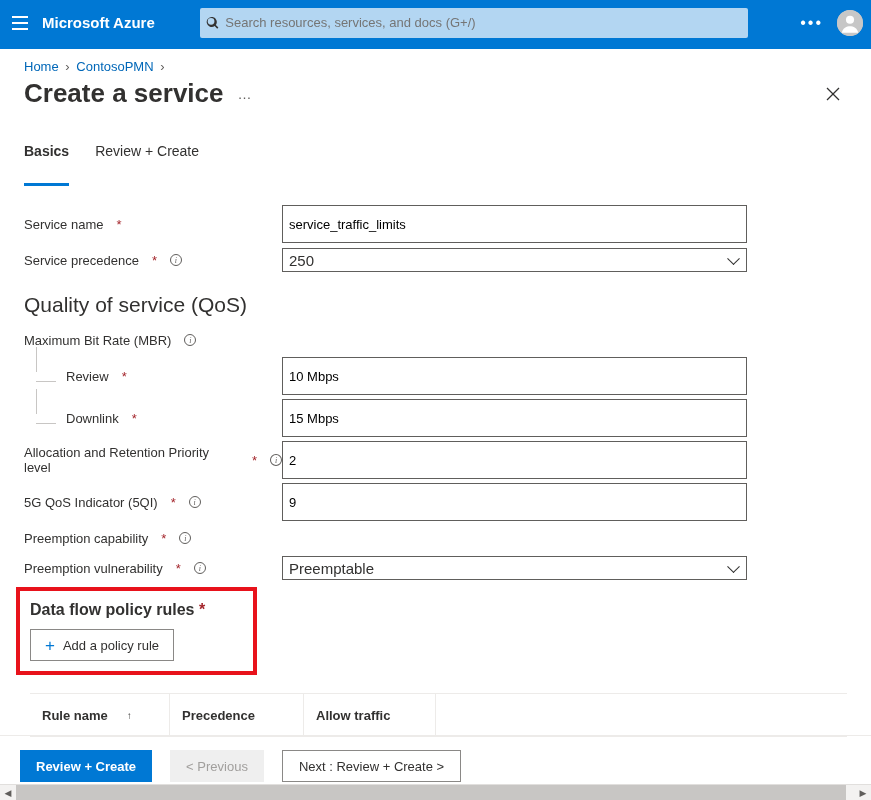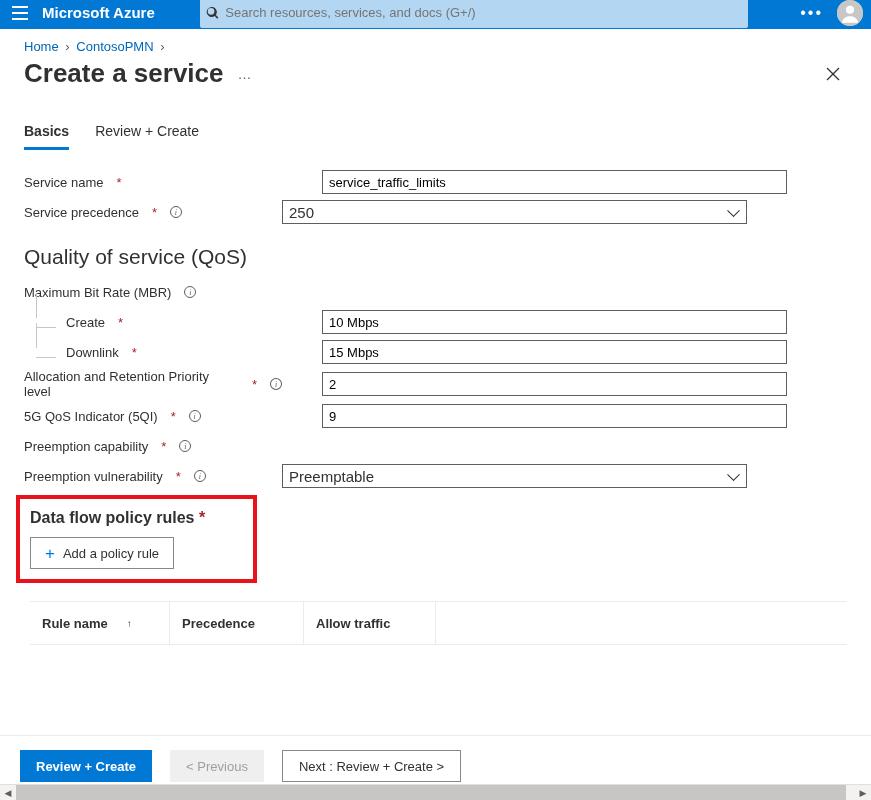--- a/index.html
+++ b/index.html
@@ -1,19 +1,19 @@
 <!DOCTYPE html>
 <html><head>
 <meta charset="utf-8">
 <style>
   * { box-sizing: border-box; margin: 0; padding: 0; font-family: "Segoe UI", -apple-system, sans-serif; }
   body { background: #ffffff; width: 871px; height: 800px; overflow: hidden; position: relative; }
 
   
-  .topbar { height: 29px; background: #0078d4; display: flex; align-items: center; padding: 0 8px 4px 8px; color: #fff; }
+  .topbar { height: 49px; background: #0078d4; display: flex; align-items: center; padding: 0 8px 4px 8px; color: #fff; }
   .hamburger { display:flex; flex-direction:column; justify-content:center; width:24px; height:24px; margin-right:10px; cursor:pointer; gap:4px; padding:4px;}
   .hamburger span { display:block; height:2px; background:#fff; width:16px;}
   .brand { font-size:15px; font-weight:600; margin-right:45px; white-space:nowrap; }
   .searchwrap { flex:0 0 548px; height:30px; background:#b3d6f2; border-radius:2px; display:flex; align-items:center; padding:0 6px;}
   .searchwrap svg { width:14px; height:14px; fill:#333; margin-right:6px;}
   .searchwrap input { border:none; background:transparent; outline:none; width:100%; color:#333; font-size:13px;}
   .topspacer { flex:1; }
   .topdots { color:#fff; font-size:16px; letter-spacing:2px; margin-right:14px; cursor:pointer;}
   .avatar { width:26px; height:26px; border-radius:50%; background:#c7c7c7; display:flex; align-items:center; justify-content:center; }
   .avatar svg { width:26px; height:26px; }
@@ -26,31 +26,31 @@
   
   .titlerow { display:flex; align-items:center; padding:0 24px; }
   .pagetitle { font-size:26px; font-weight:600; color:#323130; }
   .titledots { padding-left:14px; font-size:14px; letter-spacing:1px; color:#605e5c; cursor:pointer;}
   .titlespacer { flex:1; }
   .closebtn { width:28px;height:28px; display:flex; align-items:center; justify-content:center; cursor:pointer; color:#605e5c;}
   .closebtn svg { width:14px; height:14px; stroke:#323130; stroke-width:1.2;}
 
   
   .tabs { display:flex; gap:26px; padding:34px 24px 0; border-bottom:1px solid #ffffff;}
-  .tab { font-size:14px; padding-bottom:8px; cursor:pointer; color:#323130; }
+  .tab { font-size:14px; padding-bottom:24px; cursor:pointer; color:#323130; }
   .tab.active { font-weight:600; border-bottom:3px solid #0078d4; }
 
   
   .form { padding:18px 24px 10px; font-size:13px; color:#323130; }
   .row { display:flex; align-items:center; min-height:26px; margin-bottom:4px;}
   .lab { flex:0 0 258px; display:flex; align-items:center; gap:13px;}
   .req { color:#a4262c; }
   .info { width:12px; height:12px; border:1px solid #605e5c; border-radius:50%; display:inline-flex; align-items:center; justify-content:center; font-size:8px; color:#605e5c; font-family:serif; font-style:italic; cursor:pointer;}
   .ctl { flex:0 0 465px; }
-  .ctl input[type=text] { width:100%; height:24px; border:1px solid #605e5c; padding:0 6px; font-size:13px; outline:none;margin-left:40px;}
+  .ctl input[type=text] { width:100%; height:24px; border:1px solid #605e5c; padding:18px 6px; font-size:13px; outline:none;}
   .ctl .select { width:100%; height:24px; border:1px solid #605e5c; padding:0 24px 0 6px; font-size:15px; display:flex; align-items:center; background:#fff; cursor:pointer; position:relative;}
   .ctl .select::after { content:""; position:absolute; right:8px; top:8px; width:8px; height:8px; border-right:1px solid #323130; border-bottom:1px solid #323130; transform:rotate(45deg) translate(-2px,-2px);}
   .sectionhead { font-weight:400; font-size:21px; padding:16px 0 10px;}
   .sub { padding-left:42px; position:relative;}
   .sub::before { content:""; position:absolute; left:12px; top:-22px; bottom:12px; width:1px; background:#c8c6c4;}
   .sub::after { content:""; position:absolute; left:12px; top:12px; width:20px; height:1px; background:#c8c6c4;}
 
   
   .hlwrap { position:relative; margin:6px 0 0 -8px; padding:6px 10px 10px; border:4px solid #e8121b; width:241px;}
   .sech2 { font-size:16px; font-weight:700; padding:4px 0 10px; display:flex; align-items:baseline;}
@@ -156,21 +156,21 @@
   <div class="row">
     <div class="lab">
         <span>Maximum Bit Rate (MBR)</span> 
         <span class="info">i</span>
       </div>
     <div class="ctl"></div>
   </div>
 
   <div class="row">
     <div class="lab sub">
-        <span>Create</span> 
+        <span>Review</span> 
         <span class="req">*</span>
       </div>
     <div class="ctl"><input type="text" value="10 Mbps" style=""></div>
   </div>
 
   <div class="row">
     <div class="lab sub">
         <span>Downlink</span> 
         <span class="req">*</span>
       </div>

